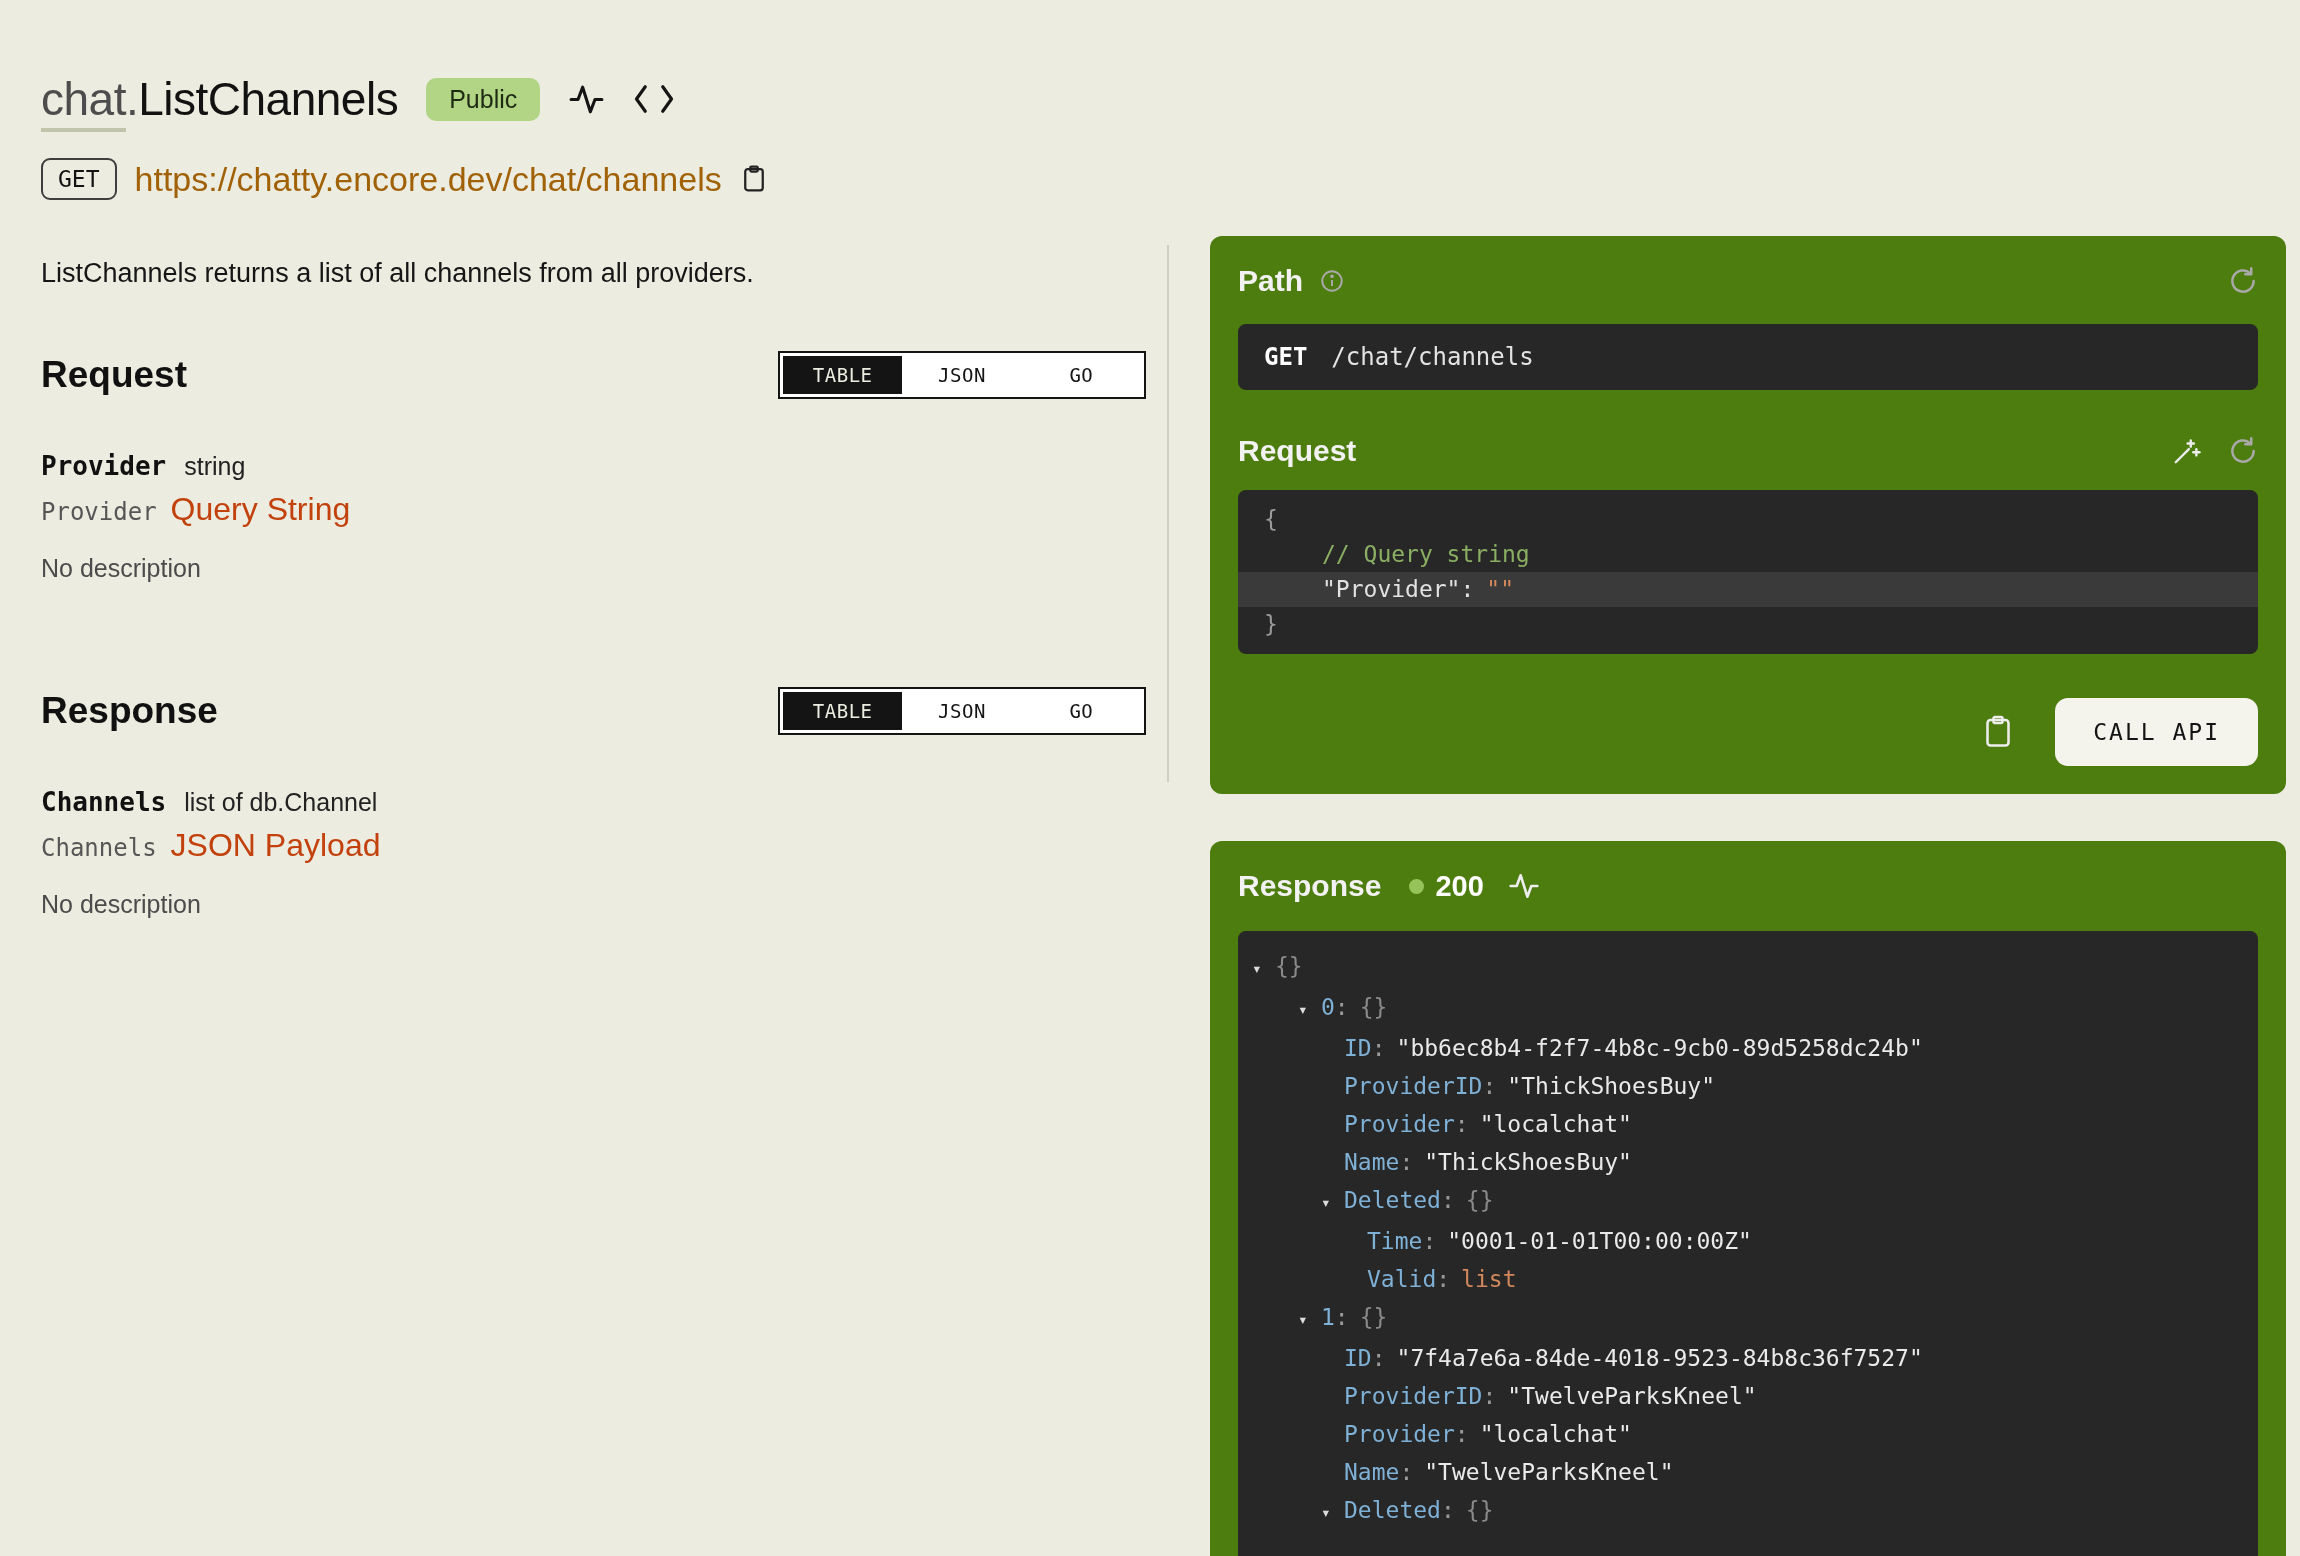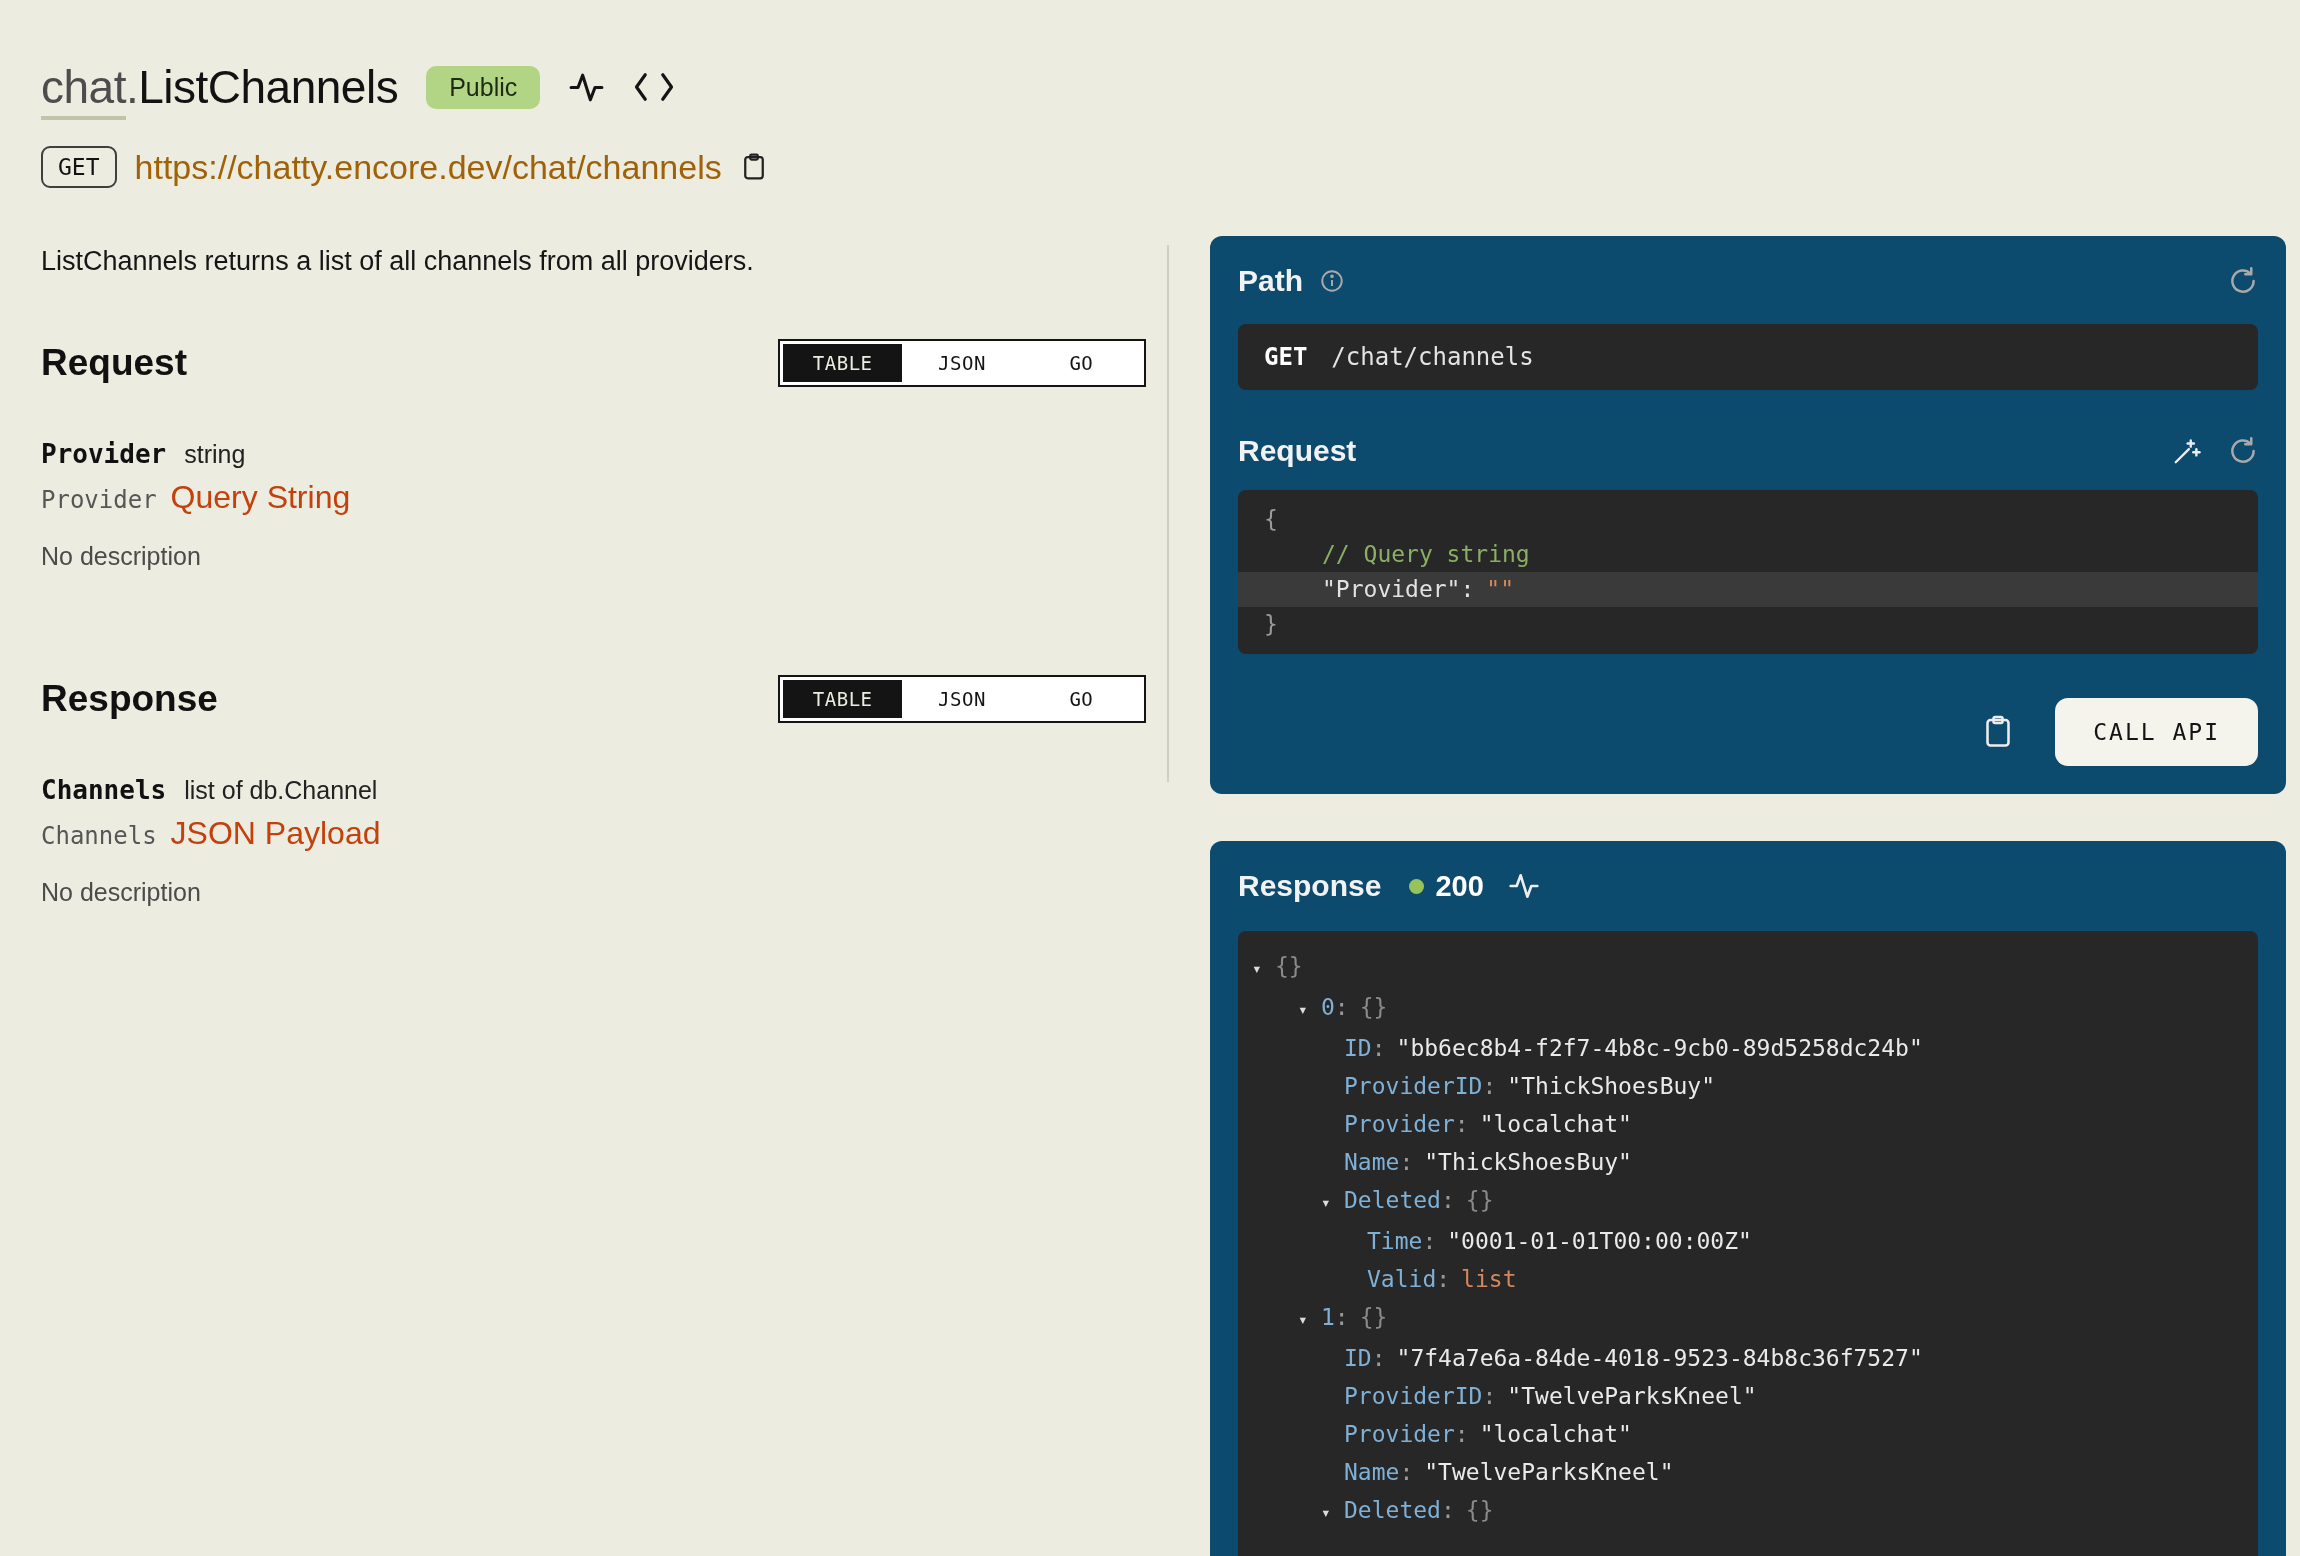--- a/index.html
+++ b/index.html
@@ -1,20 +1,20 @@
 <!DOCTYPE html>
 <html><head>
 <meta charset="utf-8">
 <style>
   html,body { margin:0; padding:0; background:#ECECE1; }
   .page { position:relative; width:2300px; height:1556px; overflow:hidden;
           background:#ECECE1; font-family:"Liberation Sans",sans-serif; }
 
   
-  .left-col { position:absolute; left:41px; top:0; width:1105px; }
+  .left-col { position:absolute; left:41px; top:12px; width:1105px; }
 
   .title-row { display:flex; align-items:center; gap:28px; margin-top:60px; }
   h1.api-title { margin:0; font-size:46px; font-weight:500; color:#121212; letter-spacing:-0.5px; }
   .svc { color:#4d4d4d; border-bottom:4px solid #c0c4ab; padding-bottom:3px; }
   .sep { color:#4d4d4d; }
   .badge-public { background:#B2D585; color:#1E2A12; font-size:25px; font-weight:500;
                   padding:9px 23px; border-radius:10px; line-height:1; }
   .icon { display:inline-flex; align-items:center; justify-content:center; }
   .icon svg { display:block; }
 
@@ -41,21 +41,21 @@
   .field-type { font-size:25px; color:#222; }
   .field-param-row { margin-top:10px; display:flex; gap:14px; align-items:baseline; }
   .param-name { font-family:"DejaVu Sans Mono",monospace; font-size:24px; color:#565656; }
   .param-kind { font-size:32px; color:#c2410c; }
   .field-desc { margin-top:26px; font-size:25px; color:#4b4b4b; }
 
   .divider { position:absolute; left:1167px; top:245px; width:2px; height:537px; background:#cfcfc2; }
 
   
   .right-col { position:absolute; left:1210px; top:236px; width:1076px; }
-  .panel { background:#0c4a6e; border-radius:12px; padding:28px 28px; box-sizing:border-box; }
+  .panel { background:#4d7c0f; border-radius:12px; padding:28px 28px; box-sizing:border-box; }
   .panel-head { display:flex; align-items:center; }
   .panel-title { font-size:30px; font-weight:700; color:#F2F2F2; }
   .spacer { flex:1; }
   .dim-icon { color:#A9A9A9; }
   .lit-icon { color:#EDEDED; }
 
   .method-box { margin-top:26px; background:#272727; border-radius:8px; padding:19px 26px;
                 font-family:"DejaVu Sans Mono",monospace; font-size:24px; display:flex; gap:24px; }
   .mb-method { font-weight:bold; color:#ffffff; }
   .mb-path { color:#E3E3E3; }

